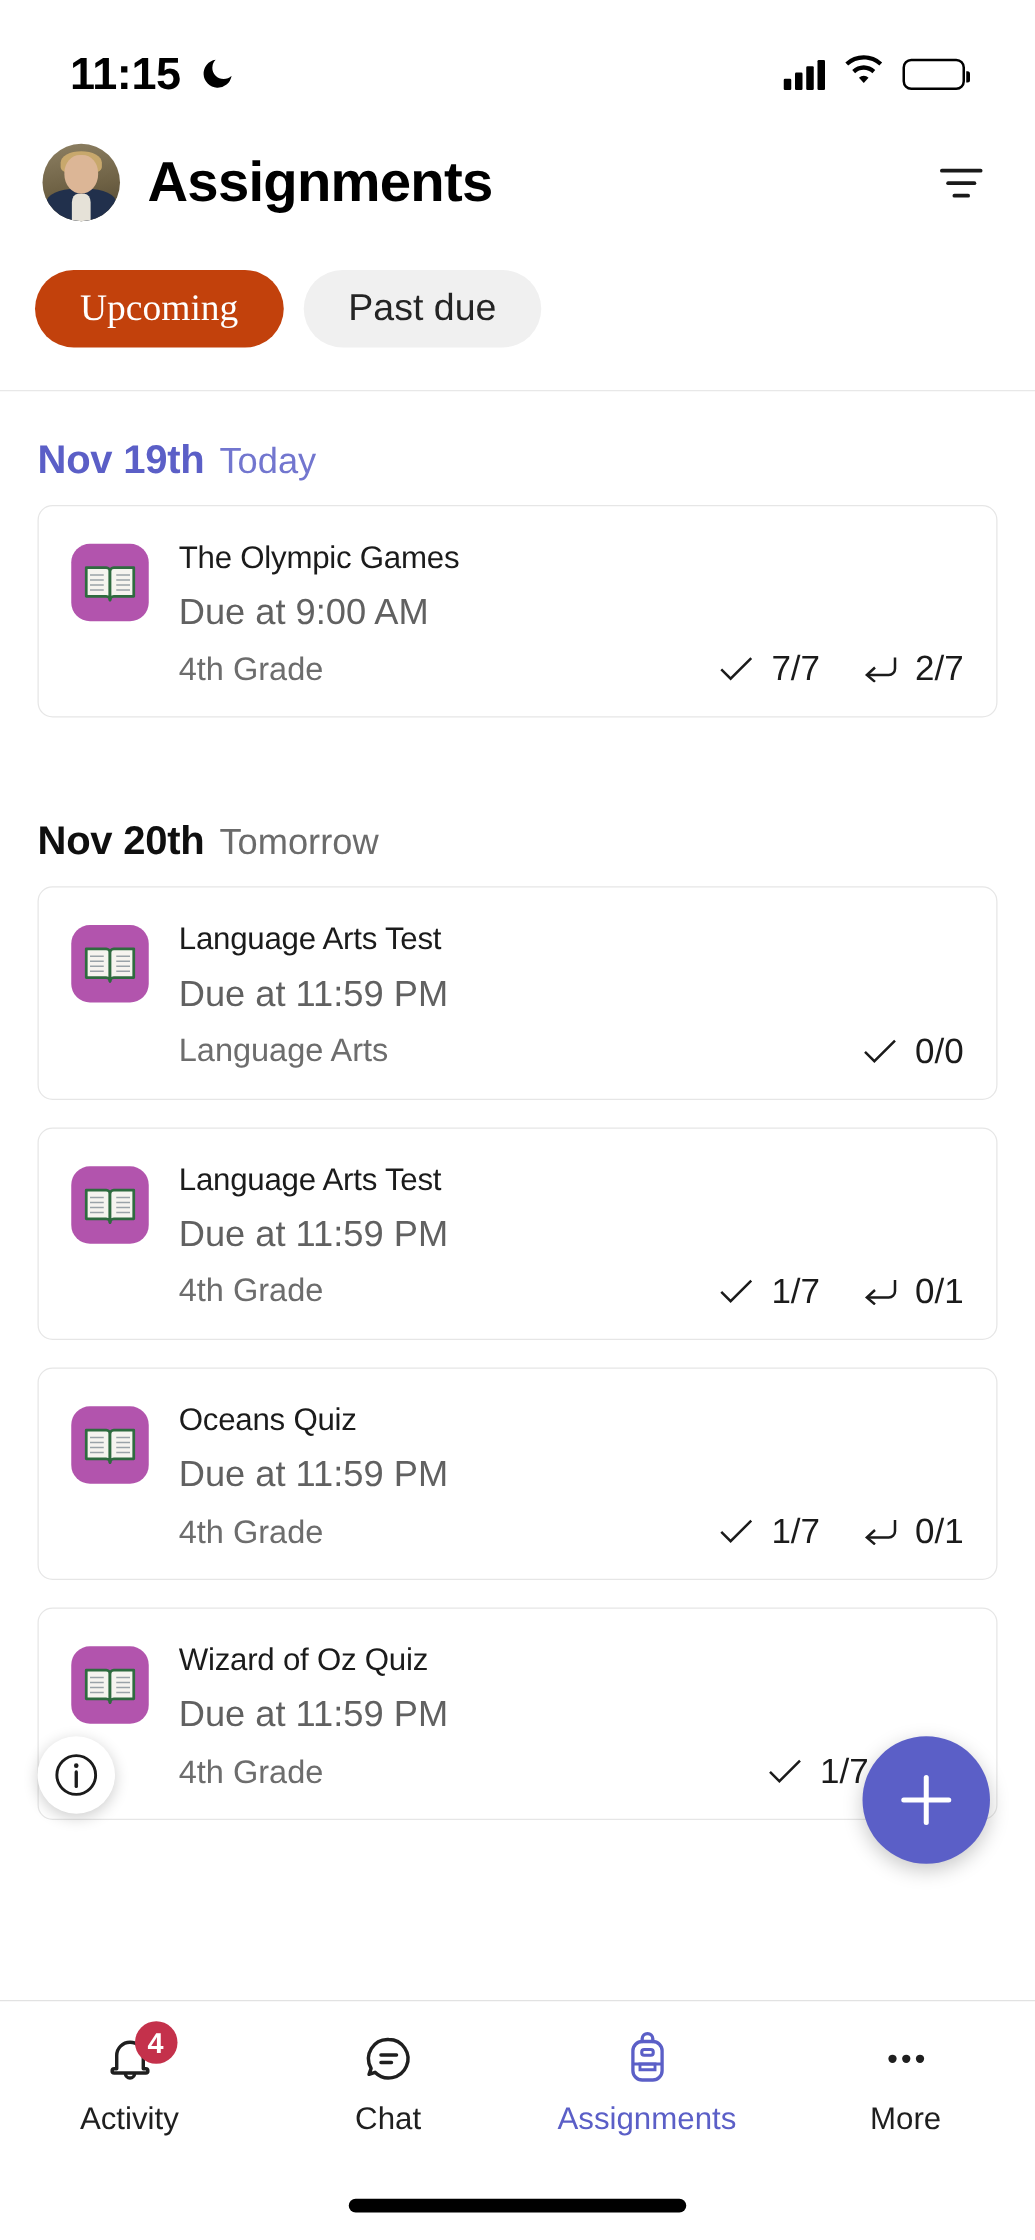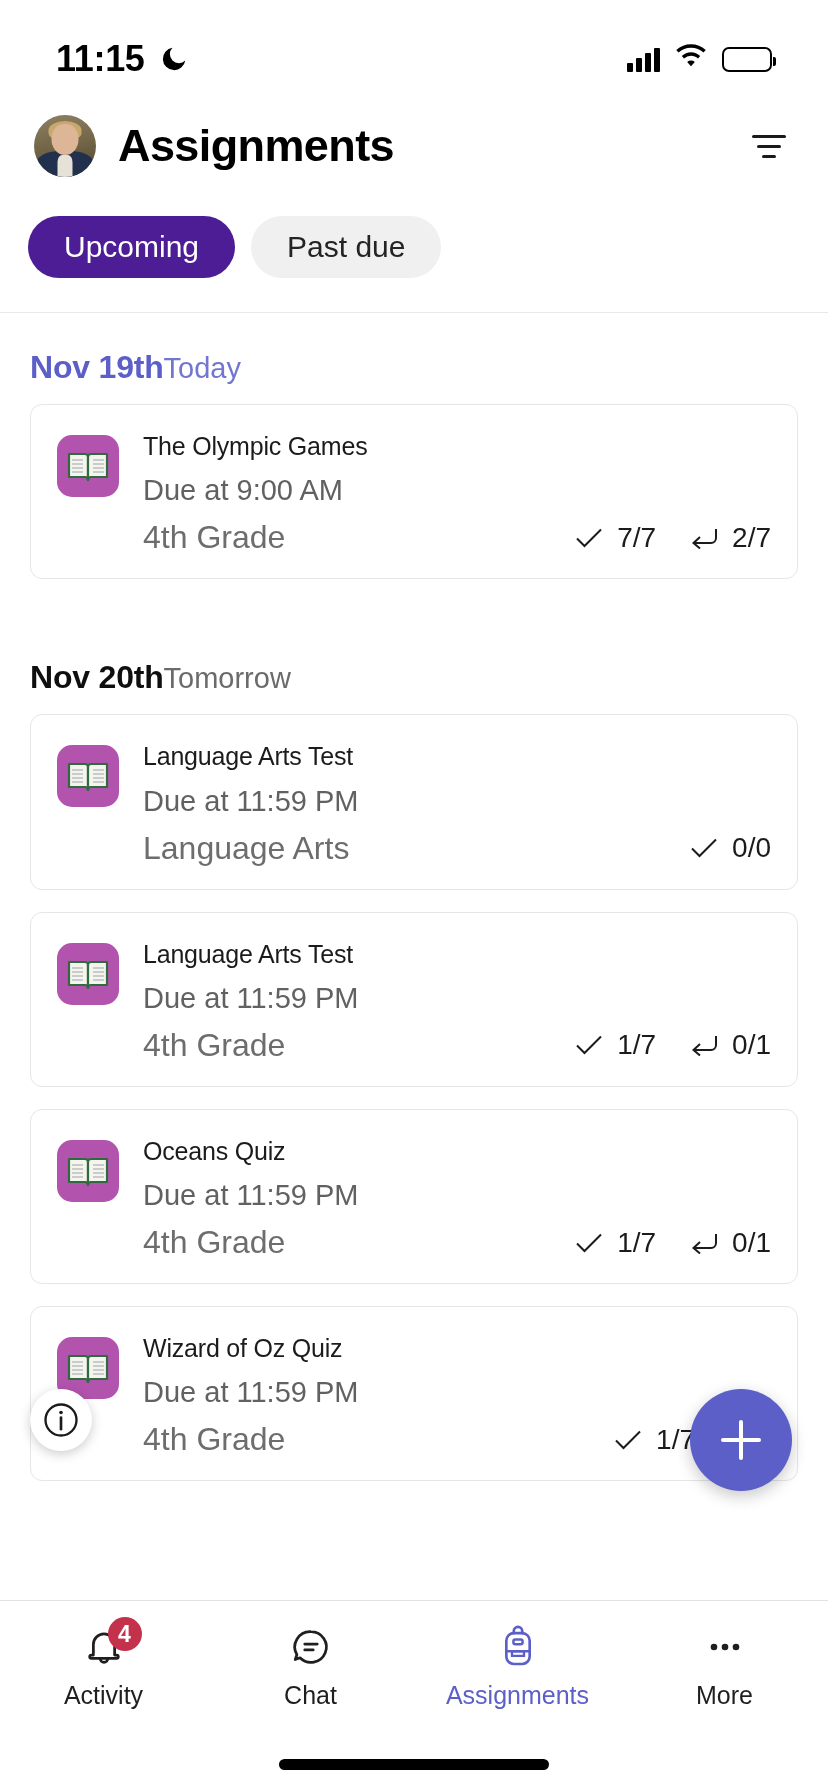--- a/index.html
+++ b/index.html
@@ -184,41 +184,42 @@
     align-items: center;
     justify-content: center;
     padding: 0 36px;
     font-size: 30px;
     color: #242424;
     background: #f0f0f0;
     white-space: nowrap;
     flex: 0 0 auto;
   }
   .pill.active {
-    background: #4c1d95;
+    background: #c2410c;
     color: #ffffff;
+    font-family: Liberation Serif, serif;
   }
 
   .divider {
     height: 1px;
     background: #e8e8e8;
     width: 100%;
   }
 
   
   .scroll-area {
     position: relative;
     height: 1212px;
     overflow: hidden;
   }
   .date-header {
     padding: 36px 30px 18px 30px;
     display: flex;
     align-items: baseline;
-    gap: 0;
+    gap: 12px;
   }
   .date-header .d-main {
     font-size: 32px;
     font-weight: 700;
     letter-spacing: -0.2px;
     color: #0f0f0f;
   }
   .date-header .d-sub {
     font-size: 29px;
     color: #6b6b6b;
@@ -260,21 +261,21 @@
     margin-top: 12px;
   }
   .card-footer {
     margin-top: 12px;
     display: flex;
     align-items: center;
     justify-content: space-between;
     gap: 12px;
   }
   .card-class {
-    font-size: 32px;
+    font-size: 26px;
     color: #6d6d6d;
   }
   .card-stats {
     display: flex;
     align-items: center;
     gap: 34px;
   }
   .stat {
     display: flex;
     align-items: center;

